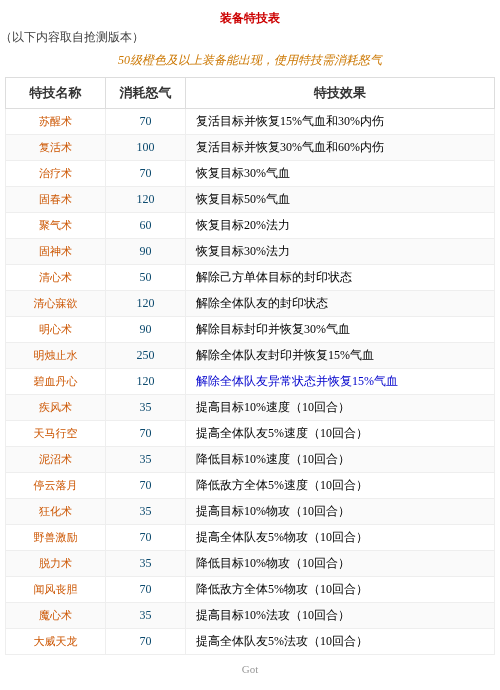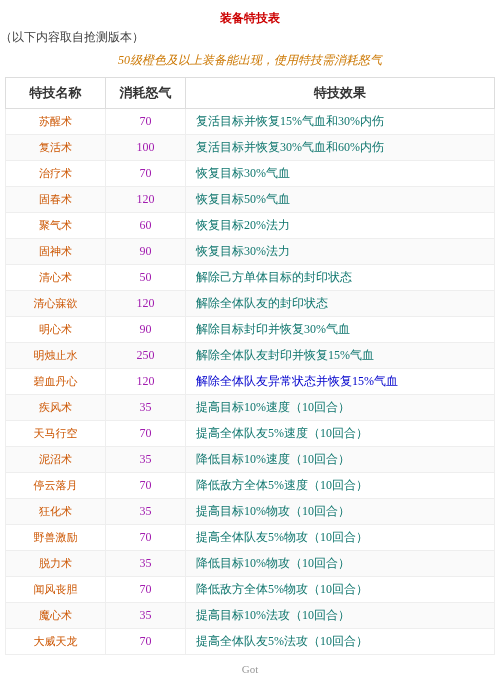--- a/index.html
+++ b/index.html
@@ -60,26 +60,26 @@
       text-align: center;
       font-size: 12px;
     }
     td:first-child {
       color: #cc5500;
       font-size: 11px;
       width: 100px;
     }
     td:nth-child(2) {
       width: 80px;
-      color: #a21caf;
+      color: #0c4a6e;
     }
     td:nth-child(3) {
       text-align: left;
       padding-left: 10px;
-      color: #0f766e;
+      color: #000000;
     }
     tr:nth-child(odd) {
       background: #fff;
     }
     tr:nth-child(even) {
       background: #fafafa;
     }
     .footer-text {
       text-align: center;
       font-size: 11px;

